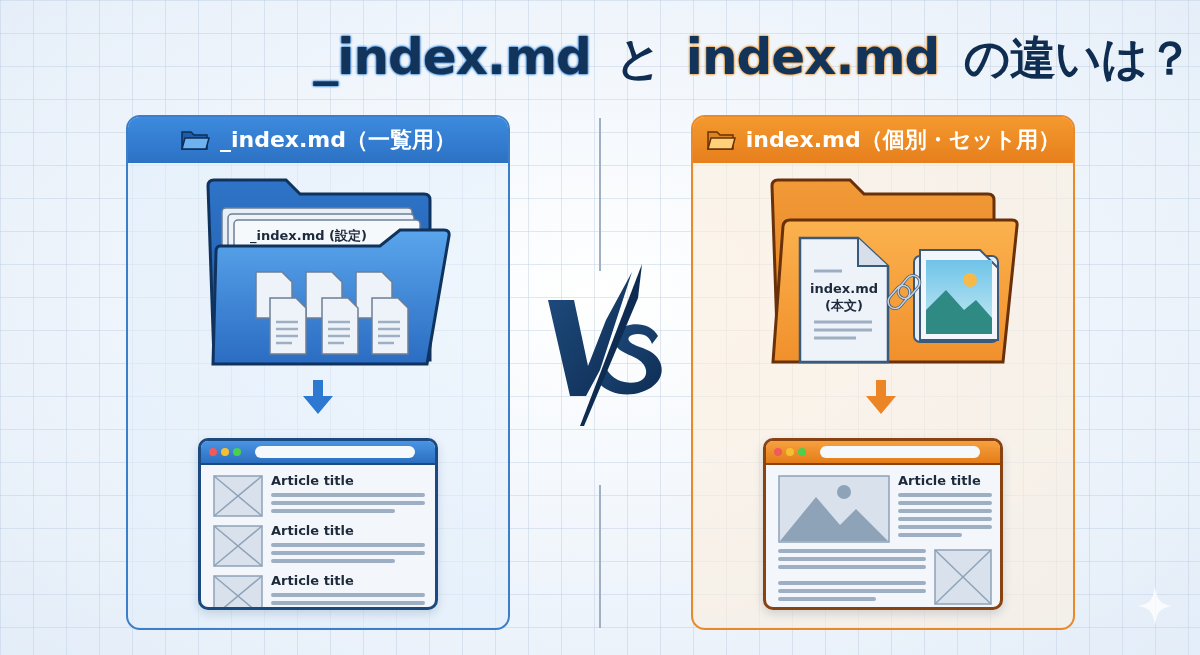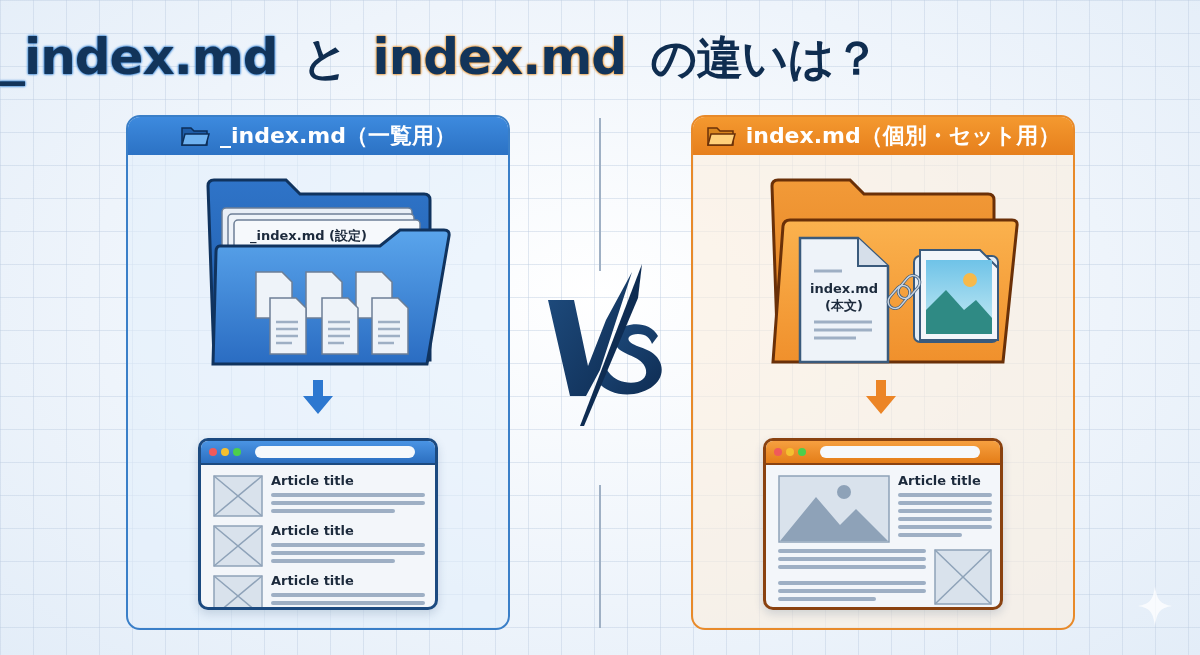--- a/index.html
+++ b/index.html
@@ -11,38 +11,38 @@
     background-image:
       linear-gradient(to right, rgba(190,205,225,0.45) 1px, transparent 1px),
       linear-gradient(to bottom, rgba(190,205,225,0.45) 1px, transparent 1px),
       radial-gradient(ellipse at 50% 45%, #ffffff 0%, #eef4fb 60%, #e3edf8 100%);
     background-size: 33px 33px, 33px 33px, 100% 100%;
   }
   .abs { position: absolute; }
 
   
   .title {
-    position: absolute; left: 0; top: 28px; width: 1200px; text-align: left;
+    position: absolute; left: 0; top: 28px; width: 1200px; text-align: right;
     font-size: 50px; font-weight: bold; color: #12345a; letter-spacing: -1px;
     white-space: nowrap;
   }
   .title span { display: inline-block; }
   .title .t-blue { color: #12345a; text-shadow: 0 0 2px #4a90d9, 0 0 2px #4a90d9, 0 0 3px #4a90d9; }
   .title .t-orange { color: #12345a; text-shadow: 0 0 2px #f0a040, 0 0 2px #f0a040, 0 0 3px #f0a040; }
   .title .t-plain { color: #0f2d50; font-size: 46px; margin: 0 8px; }
 
   
   .panel {
     position: absolute; top: 115px; height: 515px; border-radius: 14px;
     border: 2px solid;
   }
   .panel-left { left: 126px; width: 384px; border-color: #3a7fc8; background: rgba(225,238,252,0.55); }
   .panel-right { left: 691px; width: 384px; border-color: #e88a2a; background: rgba(252,238,222,0.6); }
   .panel-head {
-    height: 38px; border-radius: 12px 12px 0 0; display: flex; align-items: center;
+    height: 46px; border-radius: 12px 12px 0 0; display: flex; align-items: center;
     justify-content: center; gap: 10px; color: #fff; font-size: 22px; font-weight: bold;
   }
   .panel-left .panel-head { background: linear-gradient(#3d8ade, #2c72c4); }
   .panel-right .panel-head { background: linear-gradient(#f4992f, #e67f1c); }
   .head-icon { width: 30px; height: 22px; }
 
   
   .divider { position: absolute; left: 599px; top: 118px; width: 2px; height: 510px;
     background: linear-gradient(#9fb0c4 0%, #9fb0c4 30%, transparent 30%, transparent 72%, #9fb0c4 72%, #9fb0c4 100%); }
 

